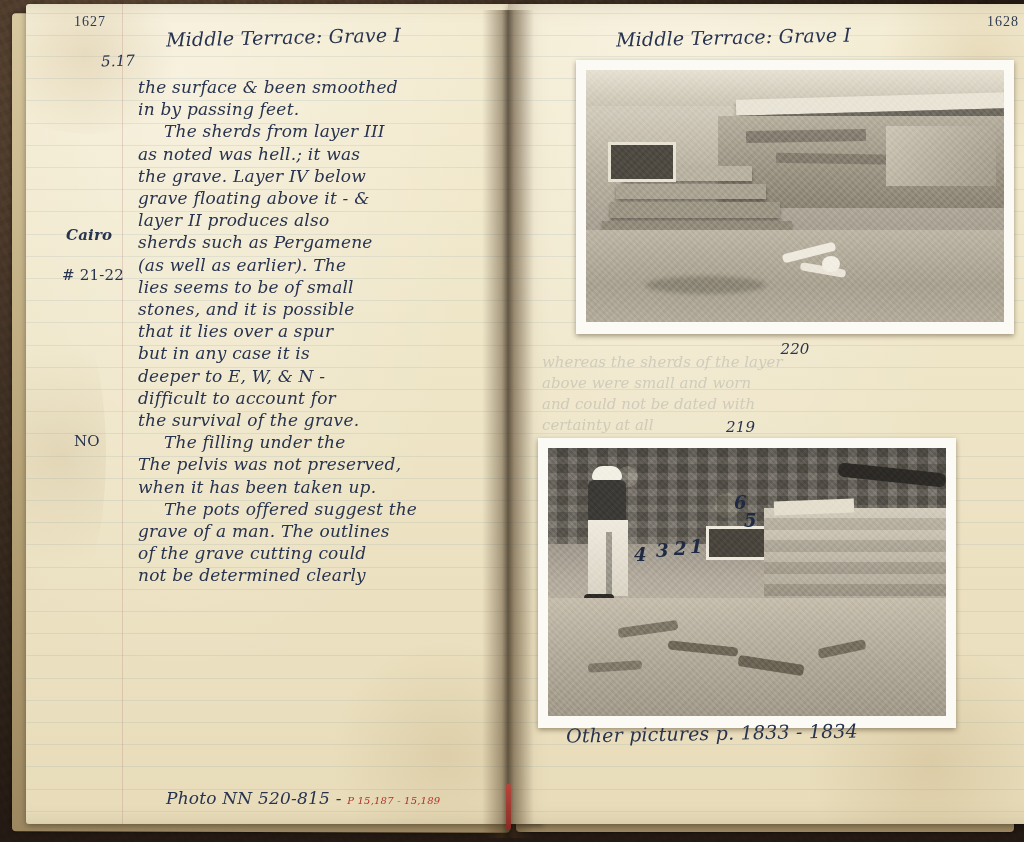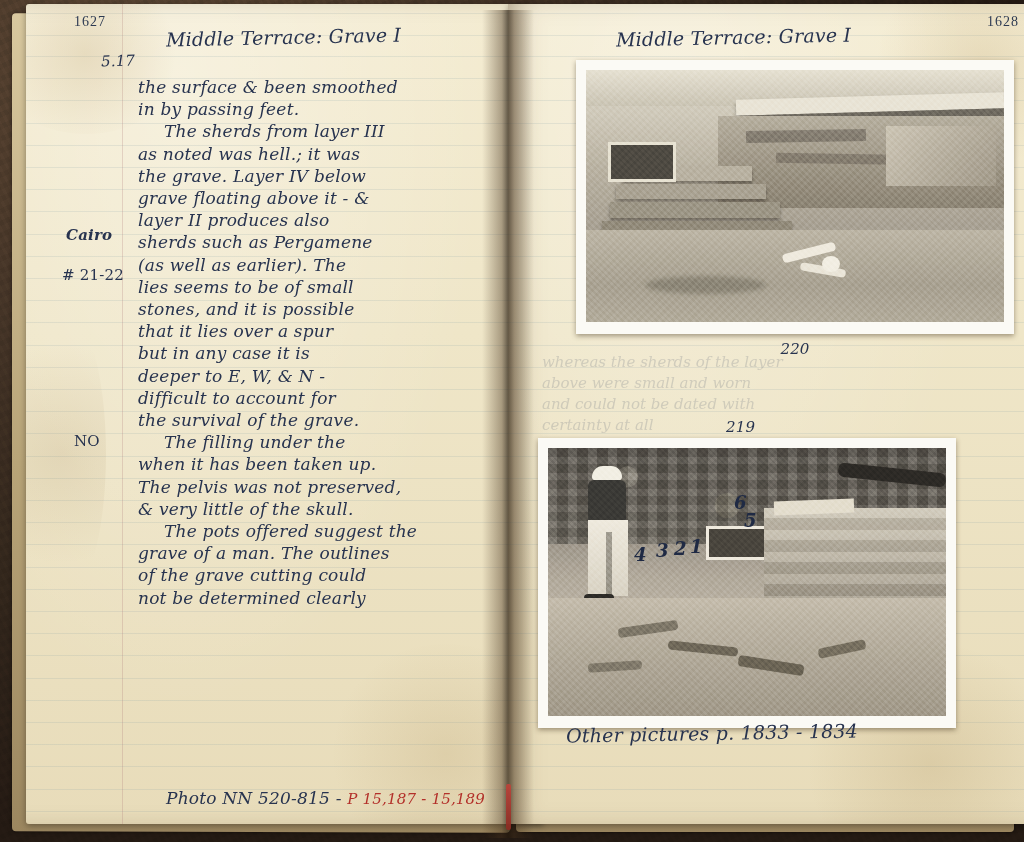--- a/index.html
+++ b/index.html
@@ -90,21 +90,21 @@
   .marg.plain{font-style:normal;}
 
   .body{
     position:absolute;left:112px;top:72px;width:348px;
     font-size:17px;line-height:22.2px;
   }
   .body .ln{display:block;white-space:nowrap;}
   .body .ind{padding-left:26px;}
 
   .footline{position:absolute;left:140px;top:784px;font-size:17px;white-space:nowrap;}
-  .footline .red{color:#b3302a;font-size:15px;}
+  .footline .red{color:#b3302a;font-size:10px;}
 
   
   .photo{
     position:absolute;background:#fbfaf5;
     padding:10px 10px 12px;
     box-shadow:0 2px 5px rgba(60,45,25,.45);
   }
   .ph-img{position:relative;overflow:hidden;background:#8c8276;}
   .cap{position:absolute;font-size:15px;}
   #p1 .ph-img{
@@ -164,23 +164,22 @@
         <span class="ln">sherds such as Pergamene</span>
         <span class="ln">(as well as earlier). The</span>
         <span class="ln">lies  seems to be of small</span>
         <span class="ln">stones, and it is possible</span>
         <span class="ln">that it  lies over a spur</span>
         <span class="ln">but in any case it is</span>
         <span class="ln">deeper to E, W, &amp; N -</span>
         <span class="ln">difficult to account for</span>
         <span class="ln">the  survival of the grave.</span>
         <span class="ln ind">The filling under the</span>
+        <span class="ln">The pelvis was not preserved,</span>
         <span class="ln">when it has been taken up.</span>
-        <span class="ln">The pelvis was not preserved,</span>
-        <span class="ln">&amp; very little of the skull.</span>
         <span class="ln ind">The pots offered suggest the</span>
         <span class="ln">grave of a man. The outlines</span>
         <span class="ln">of the grave cutting could</span>
         <span class="ln">not be determined clearly</span>
       </div>
 
       <div class="hand footline">
         <span>Photo NN 520-815 -</span>
         <span class="red">P 15,187 - 15,189</span>
       </div>

